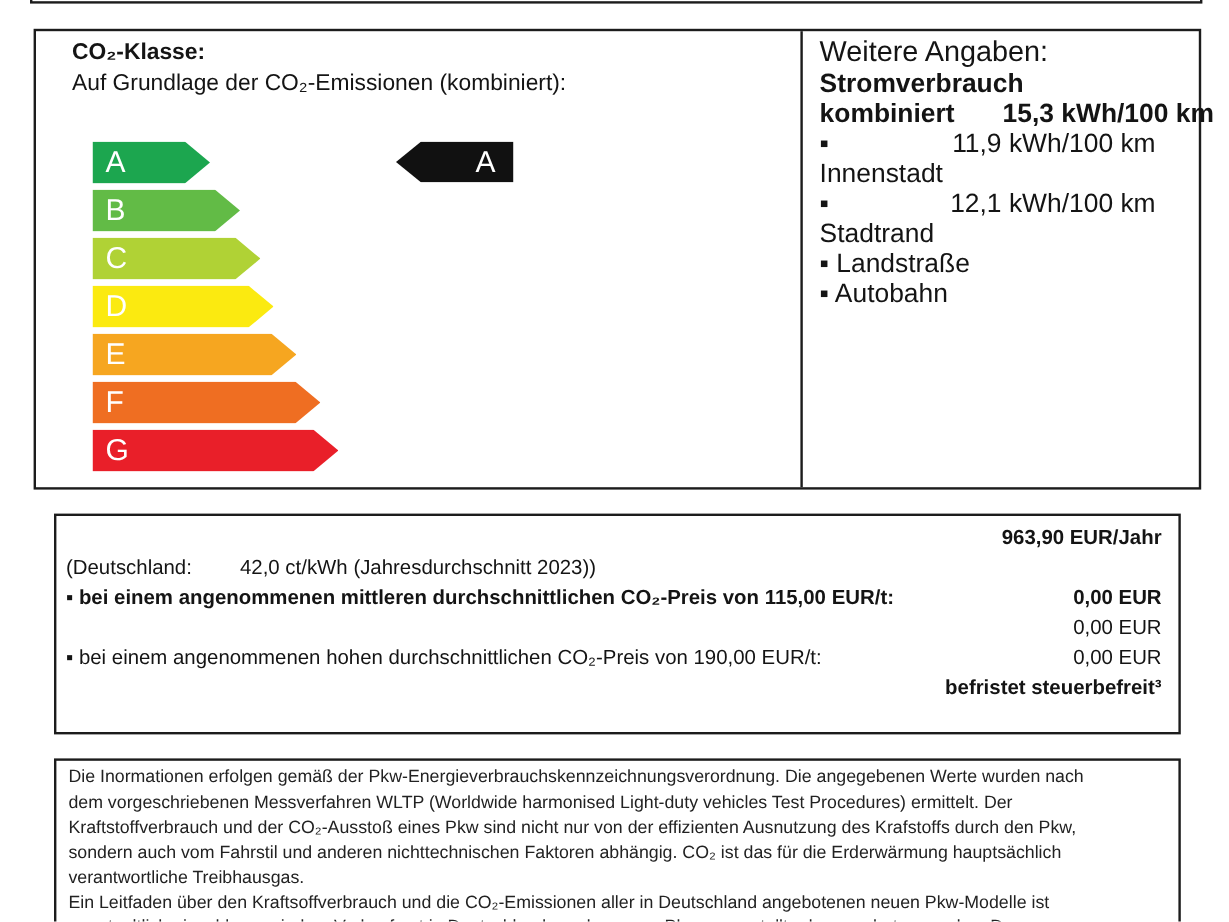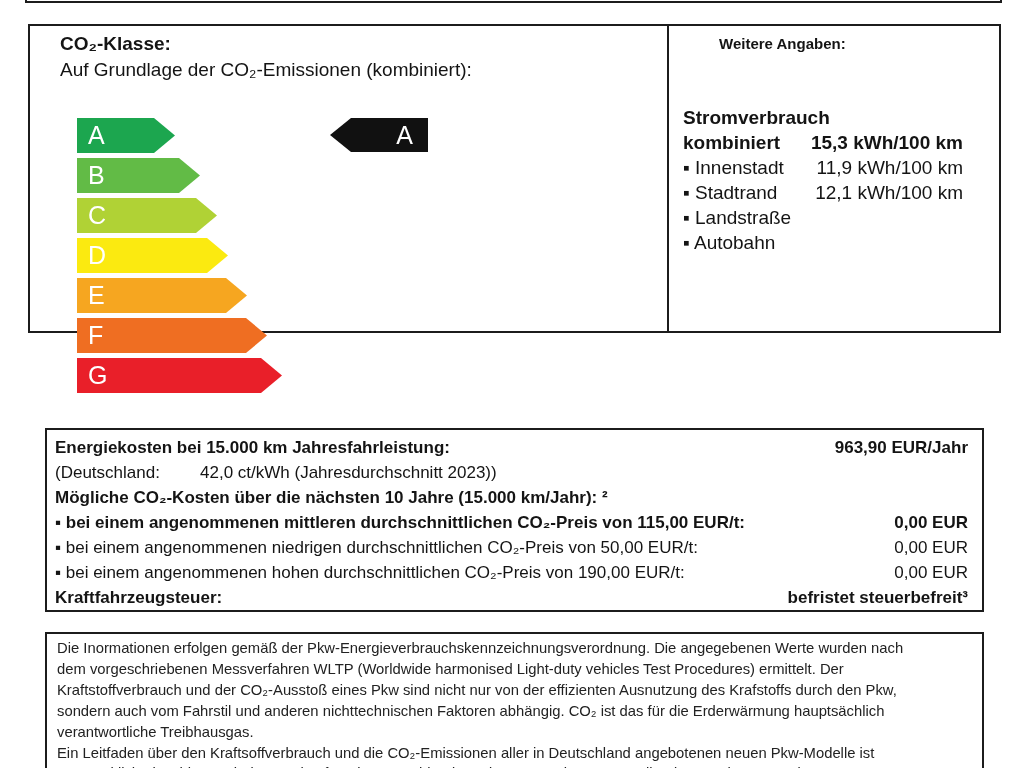--- a/index.html
+++ b/index.html
@@ -13,21 +13,21 @@
   }
   .box {
     position: absolute;
     border: 2px solid #1c1c1c;
     background: #fff;
   }
   
   #top-partial-box { left: 25px; top: -12px; width: 977px; height: 15px; }
 
   
-  #main-box { left: 28px; top: 24px; width: 973px; height: 309px; }
+  #main-box { left: 28px; top: 24px; width: 973px; height: 384px; }
   #left-pane { position: absolute; left: 0; top: 0; width: 637px; height: 100%; }
   #co2-head { position: absolute; left: 30px; top: 5px; font-size: 19px; line-height: 26px; }
   #co2-head .t1 { font-weight: bold; }
 
   #arrow-stack { position: absolute; left: 47px; top: 92px; }
   .arrow-row { height: 35px; margin-bottom: 5px; }
   .arrow-band {
     height: 35px;
     display: flex; align-items: center;
     clip-path: polygon(0 0, calc(100% - 21px) 0, 100% 50%, calc(100% - 21px) 100%, 0 100%);
@@ -39,26 +39,26 @@
     display: flex; align-items: center; justify-content: flex-end;
     clip-path: polygon(21px 0, 100% 0, 100% 100%, 21px 100%, 0 50%);
   }
   #selected-arrow .arrow-letter { padding-left: 0; padding-right: 15px; line-height: 34px; }
 
   #right-pane {
     position: absolute; left: 637px; top: 0; width: 332px; height: 100%;
     border-left: 2px solid #1c1c1c;
     padding: 5px 36px 0 14px;
   }
-  #weitere-title { font-size: 15px; font-weight: bold; line-height: 26px; margin-left: 36px; }
-  #strom-group { margin-top: 48px; font-size: 19px; }
+  #weitere-title { font-size: 24px; font-weight: normal; line-height: 26px; }
+  #strom-group { font-size: 22px; }
   #strom-label { font-weight: bold; line-height: 25px; }
   .cons-row { display: flex; line-height: 25px; }
   .cons-row .value { margin-left: auto; white-space: nowrap; }
-  .cons-row.bold { font-weight: bold; }
+  .cons-row.bold { font-weight: bold; gap: 40px; }
 
   
   #costs-box { left: 45px; top: 428px; width: 939px; height: 184px; padding: 5px 14px 0 8px; font-size: 17px; }
   .cost-row { display: flex; line-height: 25px; }
   .cost-row.bold { font-weight: bold; }
   .cost-detail { margin-left: 0; }
   .cost-label.fixed { min-width: 145px; }
   .cost-value { margin-left: auto; white-space: nowrap; text-align: right; }
 
   
@@ -142,46 +142,39 @@
       </div>
       <div class="cons-row">
         <span class="label">▪ Autobahn</span>
       </div>
     </div>
   </div>
 </div>
 
 <div class="box" id="costs-box">
   <div class="cost-row bold">
-    <span class="cost-label">Energiekosten bei 15.000 km Jahresfahrleistung:</span>
     <span class="cost-value">963,90 EUR/Jahr</span>
   </div>
   <div class="cost-row">
     <span class="cost-label fixed">(Deutschland:</span>
     <span class="cost-detail">42,0 ct/kWh (Jahresdurchschnitt 2023))</span>
     <span class="cost-value"></span>
   </div>
   <div class="cost-row bold">
-    <span class="cost-label">Mögliche CO₂-Kosten über die nächsten 10 Jahre (15.000 km/Jahr): ²</span>
-    <span class="cost-value"></span>
-  </div>
-  <div class="cost-row bold">
     <span class="cost-label">▪ bei einem angenommenen mittleren durchschnittlichen CO₂-Preis von 115,00 EUR/t:</span>
     <span class="cost-value">0,00 EUR</span>
   </div>
   <div class="cost-row">
-    <span class="cost-label">▪ bei einem angenommenen niedrigen durchschnittlichen CO₂-Preis von 50,00 EUR/t:</span>
     <span class="cost-value">0,00 EUR</span>
   </div>
   <div class="cost-row">
     <span class="cost-label">▪ bei einem angenommenen hohen durchschnittlichen CO₂-Preis von 190,00 EUR/t:</span>
     <span class="cost-value">0,00 EUR</span>
   </div>
   <div class="cost-row bold">
-    <span class="cost-label">Kraftfahrzeugsteuer:</span>
     <span class="cost-value">befristet steuerbefreit³</span>
   </div>
 </div>
 
 <div class="box" id="legal-box">
   <div class="legal-line">Die Inormationen erfolgen gemäß der Pkw-Energieverbrauchskennzeichnungsverordnung. Die angegebenen Werte wurden nach</div>
   <div class="legal-line">dem vorgeschriebenen Messverfahren WLTP (Worldwide harmonised Light-duty vehicles Test Procedures) ermittelt. Der</div>
   <div class="legal-line">Kraftstoffverbrauch und der CO₂-Ausstoß eines Pkw sind nicht nur von der effizienten Ausnutzung des Krafstoffs durch den Pkw,</div>
   <div class="legal-line">sondern auch vom Fahrstil und anderen nichttechnischen Faktoren abhängig. CO₂ ist das für die Erderwärmung hauptsächlich</div>
   <div class="legal-line">verantwortliche Treibhausgas.</div>

